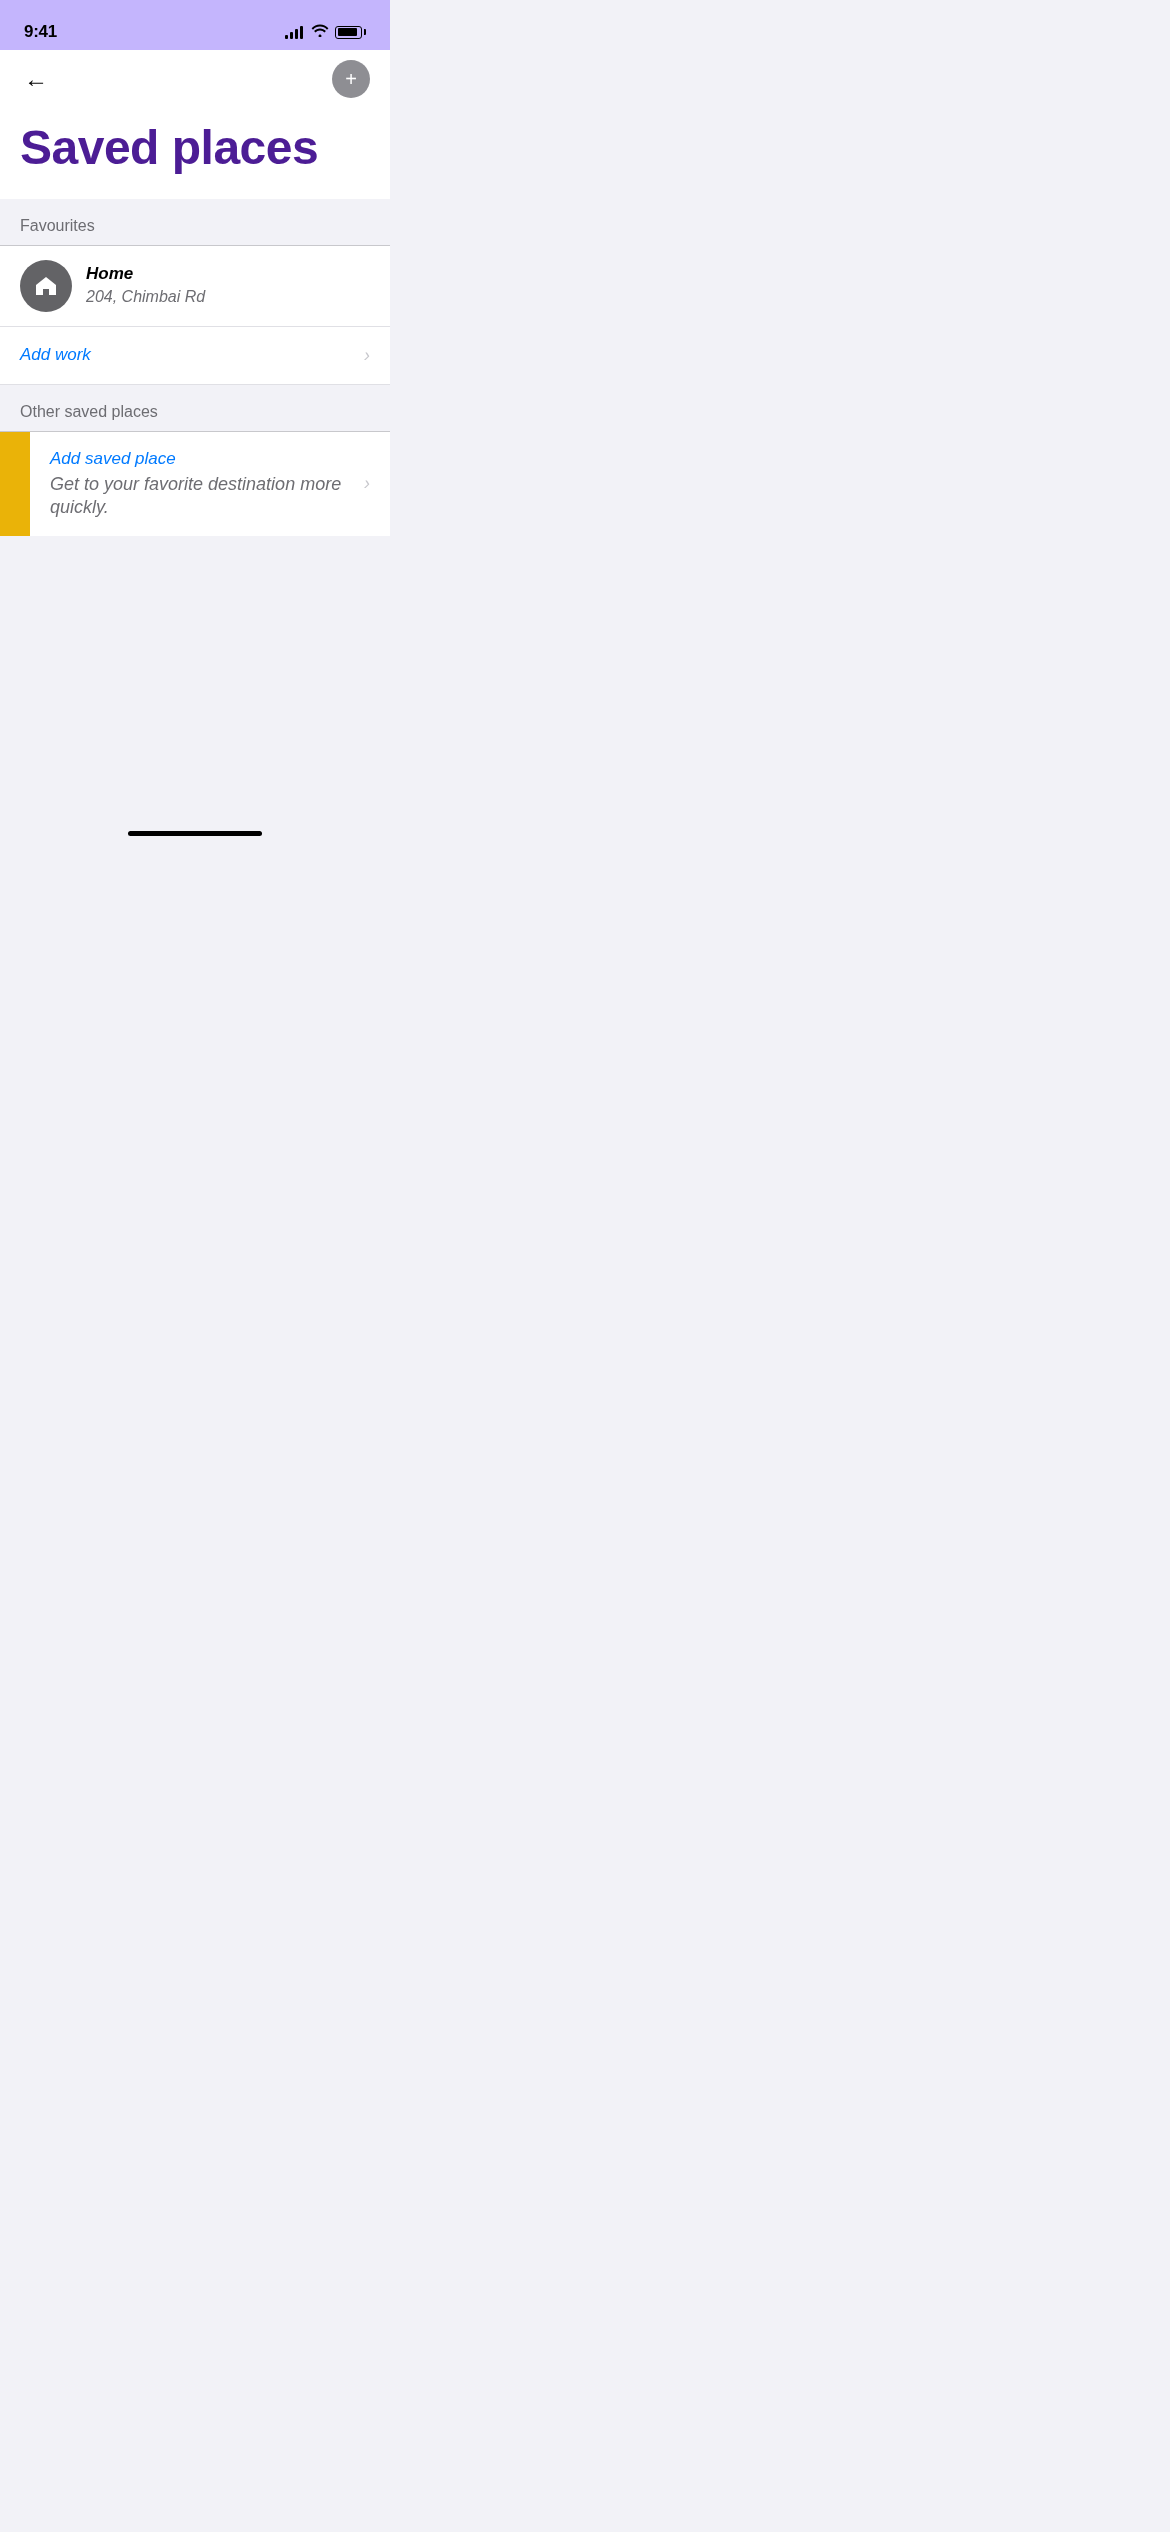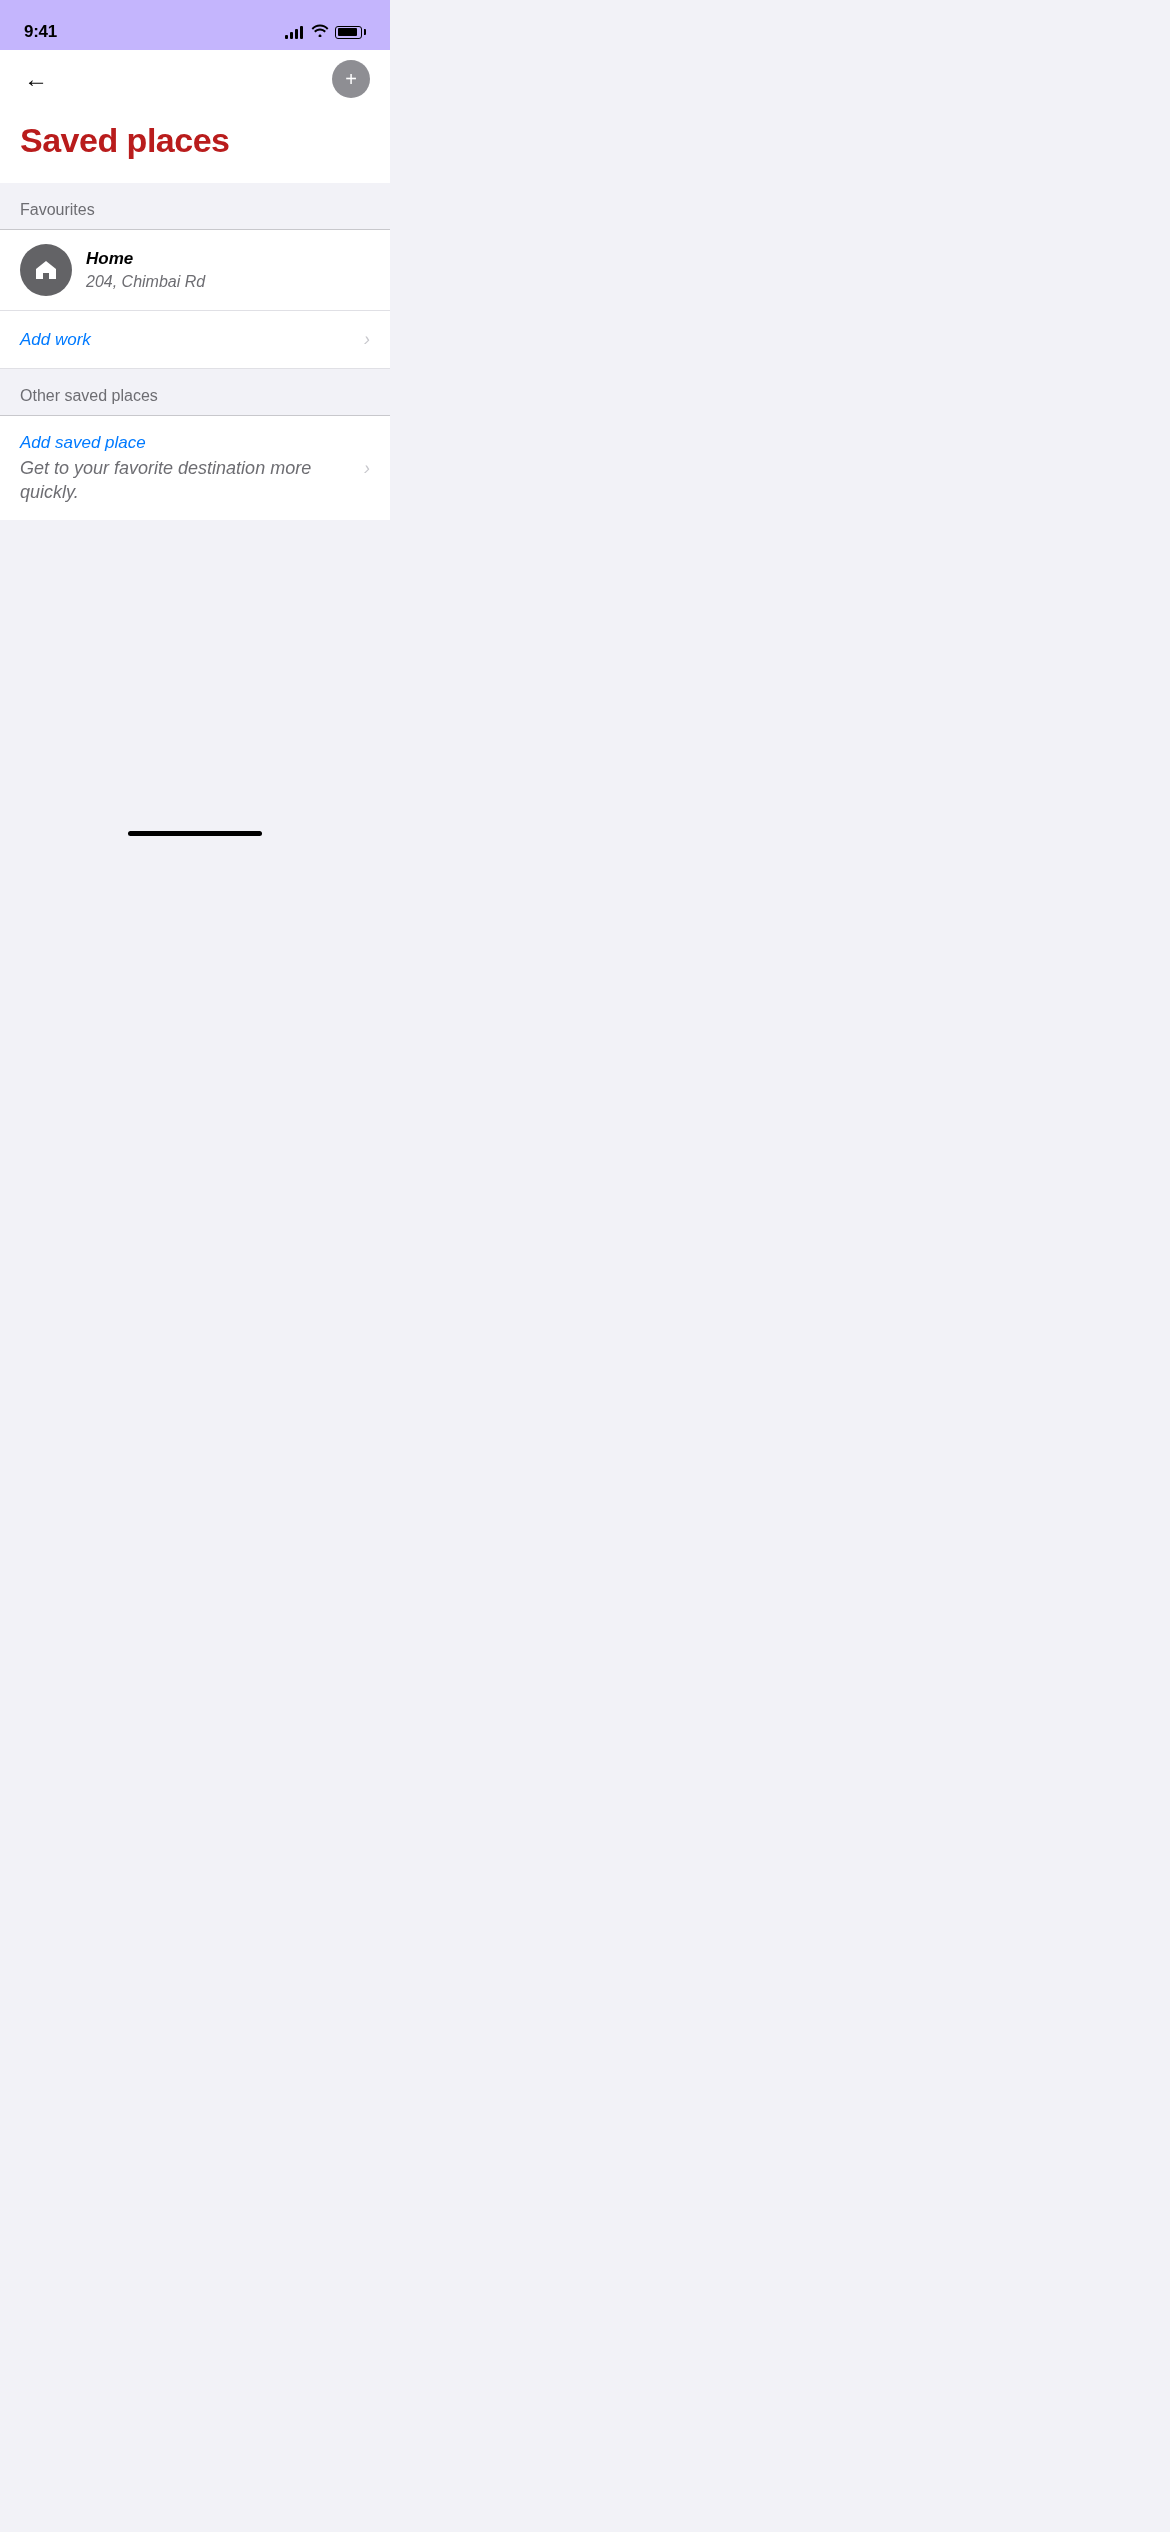--- a/index.html
+++ b/index.html
@@ -125,23 +125,23 @@
       line-height: 1;
       margin-top: -1px;
     }
 
     .page-title-section {
       background: #ffffff;
       padding: 4px 20px 24px 20px;
     }
 
     .page-title {
-      font-size: 34px;
+      font-size: 48px;
       font-weight: 700;
-      color: #b91c1c;
+      color: #4c1d95;
       letter-spacing: -0.5px;
       line-height: 1.1;
     }
 
     .section-header {
       background: #f2f2f7;
       padding: 18px 20px 10px 20px;
       border-bottom: 0.5px solid #c8c8cc;
     }
 
@@ -224,20 +224,21 @@
       font-weight: 500;
     }
 
     .add-saved-place-item {
       display: flex;
       align-items: center;
       justify-content: flex-start;
       padding: 16px 20px;
       background: #ffffff;
       cursor: pointer;
+      margin-left: 30px;
     }
 
     .add-saved-place-text {
       flex: 1;
     }
 
     .add-saved-place-title {
       font-size: 17px;
       color: #007aff;
       font-weight: 400;

